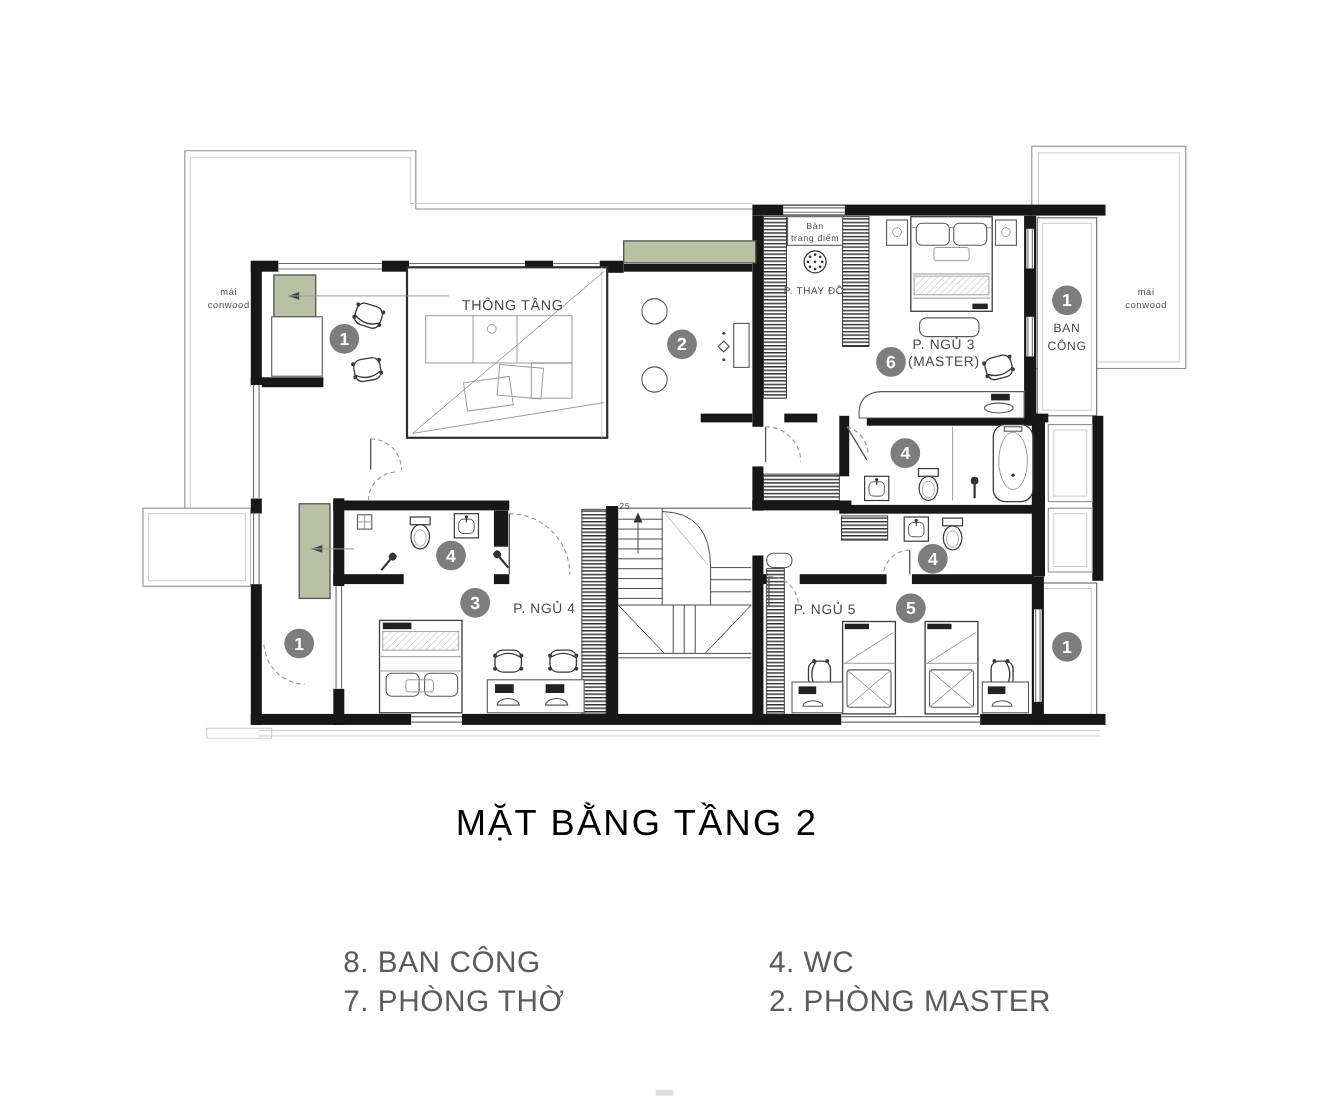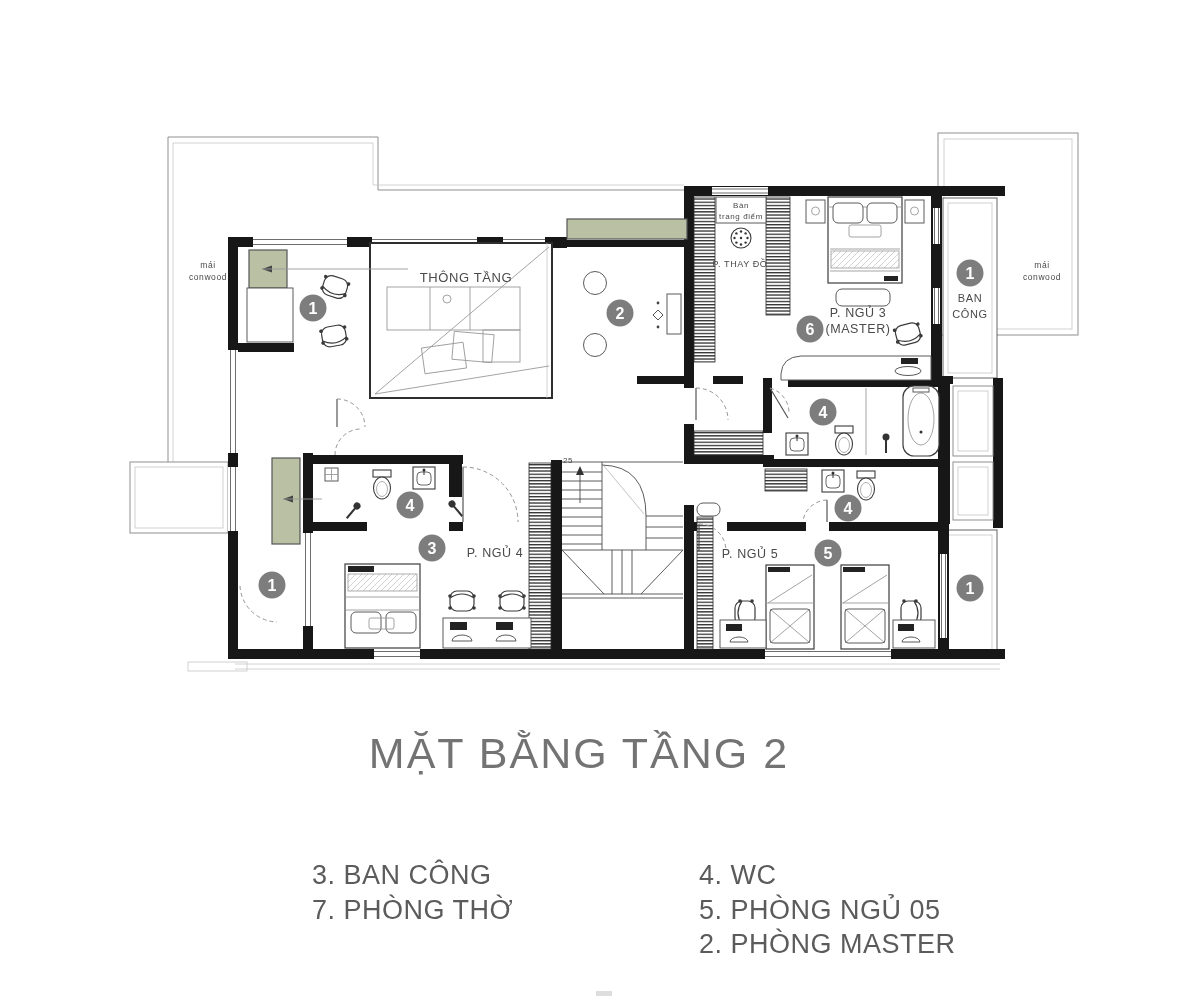--- a/index.html
+++ b/index.html
@@ -14,21 +14,21 @@
   .fl{stroke:#9a9a9a;fill:none;stroke-width:0.9;}
   .fm{stroke:#5a5a5a;fill:#fff;stroke-width:1;}
   .wl{stroke:#6e6e6e;stroke-width:1;fill:none;}
   .door{stroke:#949494;fill:none;stroke-dasharray:4 3;stroke-width:1;}
   .leaf{stroke:#555;stroke-width:1.2;fill:none;}
   .t{font-family:"Liberation Sans",sans-serif;fill:#4a4a4a;letter-spacing:0.6px;}
   .badge circle{stroke:none;}
   .badge text{fill:#fff;font-weight:bold;font-size:16px;text-anchor:middle;
               font-family:"Liberation Sans",sans-serif;}
   .title{position:absolute;top:729px;left:0;width:1158px;text-align:center;
-         font-size:43px;color:#737373;letter-spacing:2px;}
+         font-size:33px;color:#000000;letter-spacing:2px;}
   .legend-col{position:absolute;top:858px;font-size:27px;color:#5b5b5b;
               letter-spacing:0.5px;line-height:34.5px;}
   #legend-col-1{left:312px;}
   #legend-col-2{left:699px;}
 </style>
 </head>
 <body>
 
 <div id="stage">
 
@@ -453,22 +453,21 @@
     <text class="t" x="1042" y="280" font-size="8.5">conwood</text>
     <text class="t" x="563" y="463" font-size="8" text-anchor="start">25</text>
   </g>
 
   <rect x="596" y="991" width="16" height="5" fill="#dedede"></rect>
 </svg>
 
 <div class="title">MẶT BẰNG TẦNG 2</div>
 
 <div id="legend-col-1" class="legend-col">
-  <div>3. BAN CÔNG</div>
+  <div>8. BAN CÔNG</div>
   <div>7. PHÒNG THỜ</div>
 </div>
 <div id="legend-col-2" class="legend-col">
   <div>4. WC</div>
-  <div>5. PHÒNG NGỦ 05</div>
   <div>2. PHÒNG MASTER</div>
 </div>
 
 </div>
 
 </body></html>

